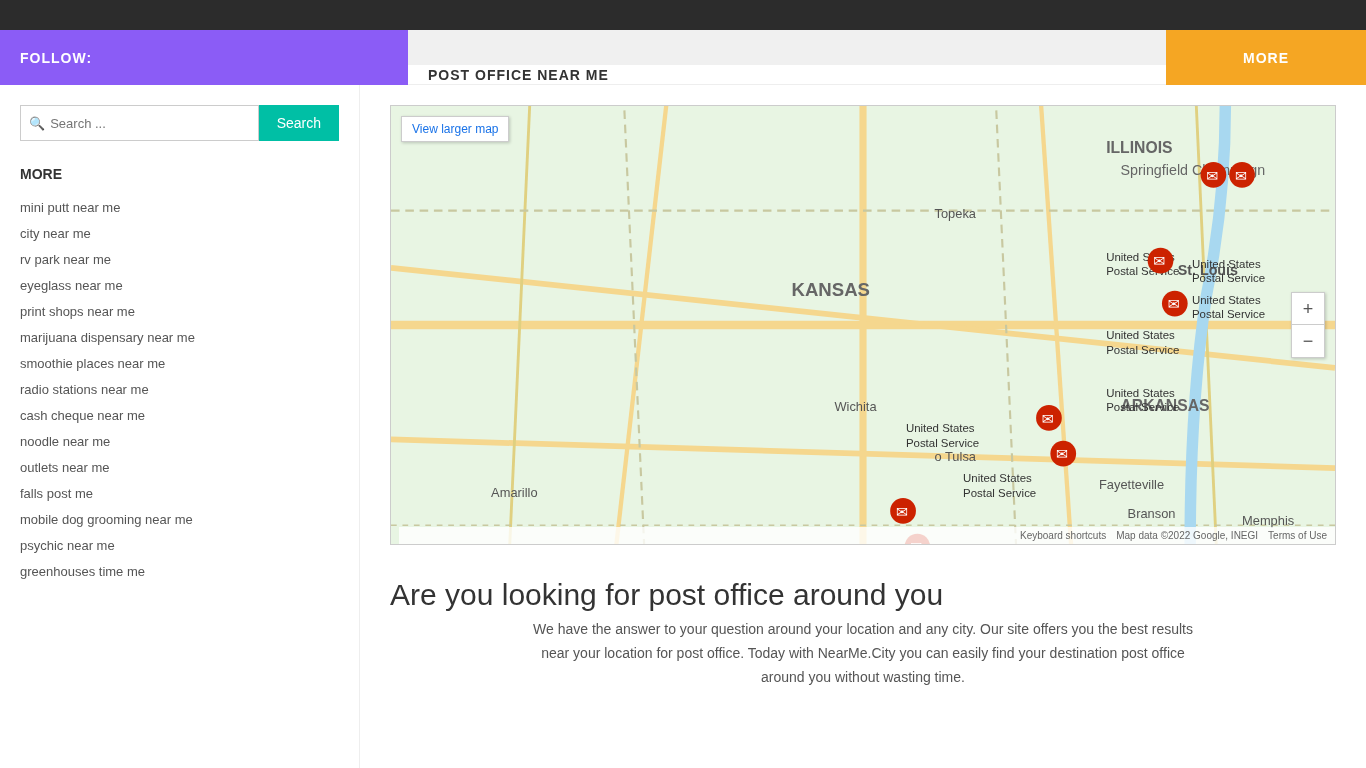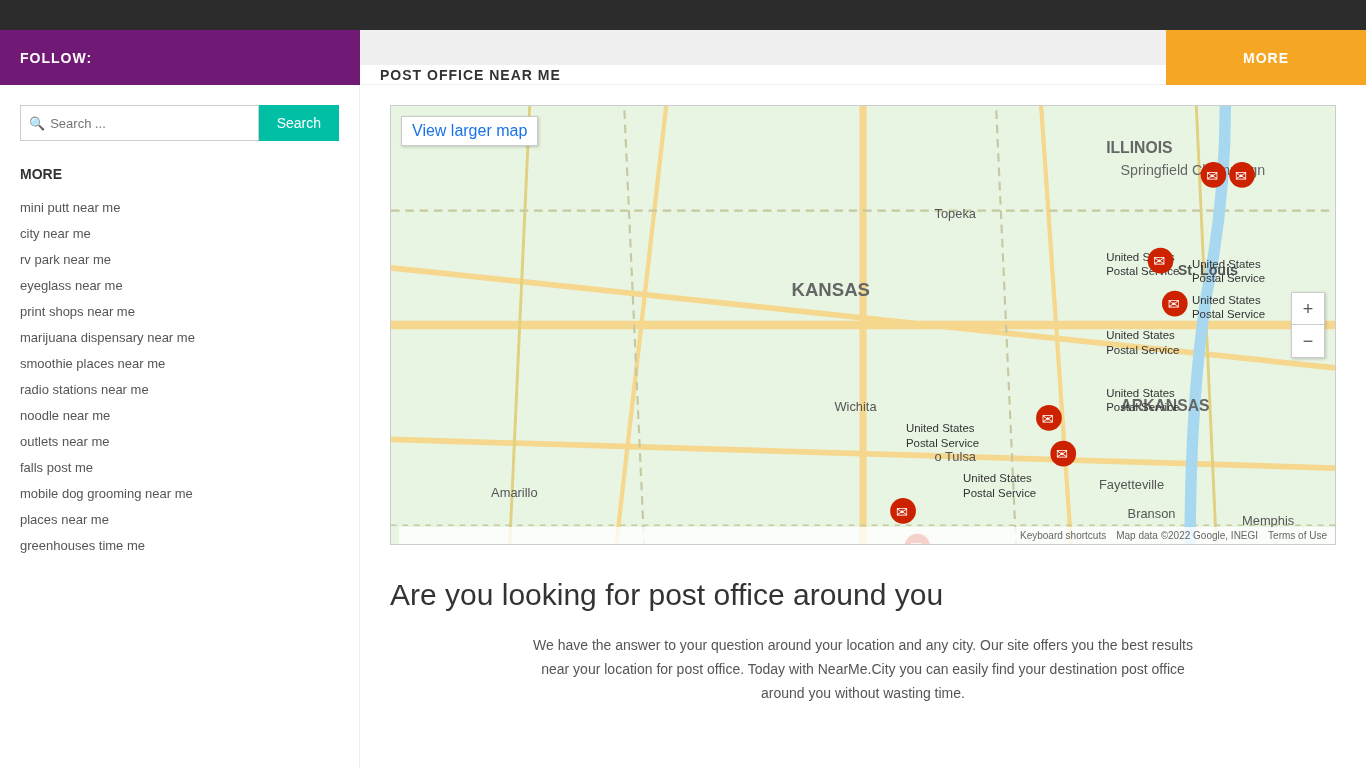--- a/index.html
+++ b/index.html
@@ -12,22 +12,22 @@
       width: 100%;
     }
 
     
     .header-row {
       display: flex;
       width: 100%;
       height: 55px;
     }
     .header-follow {
-      background: #701a75;
-      width: 360px;
+      background: #8b5cf6;
+      width: 408px;
       flex-shrink: 0;
       display: flex;
       align-items: center;
       padding: 16px 20px;
     }
     .header-follow span {
       color: white;
       font-weight: bold;
       font-size: 14px;
       letter-spacing: 1px;
@@ -158,21 +158,21 @@
       height: 100%;
     }
 
     .map-view-larger {
       position: absolute;
       top: 10px;
       left: 10px;
       background: white;
       border: 1px solid #ccc;
       padding: 5px 10px;
-      font-size: 16px;
+      font-size: 12px;
       color: #1a73e8;
       cursor: pointer;
       z-index: 10;
       box-shadow: 1px 1px 3px rgba(0,0,0,0.2);
     }
 
     .map-zoom-controls {
       position: absolute;
       right: 10px;
       top: 50%;
@@ -212,21 +212,21 @@
       padding: 3px 8px;
       display: flex;
       justify-content: flex-end;
       gap: 10px;
     }
 
     .content-heading {
       font-size: 30px;
       font-weight: 400;
       color: #333;
-      margin-bottom: 20px;
+      margin-bottom: 4px;
       line-height: 1.3;
     }
 
     .content-text {
       font-size: 14px;
       color: #555;
       line-height: 1.7;
       text-align: center;
       max-width: 680px;
       margin: 0 auto;
@@ -265,25 +265,26 @@
 
     <ul class="sidebar-links" id="sidebar-links">
         <li><a href="#">mini putt near me</a></li>
         <li><a href="#">city near me</a></li>
         <li><a href="#">rv park near me</a></li>
         <li><a href="#">eyeglass near me</a></li>
         <li><a href="#">print shops near me</a></li>
         <li><a href="#">marijuana dispensary near me</a></li>
         <li><a href="#">smoothie places near me</a></li>
         <li><a href="#">radio stations near me</a></li>
+        <li><a href="#">cash cheque near me</a></li>
         <li><a href="#">noodle near me</a></li>
         <li><a href="#">outlets near me</a></li>
         <li><a href="#">falls post me</a></li>
         <li><a href="#">mobile dog grooming near me</a></li>
-        <li><a href="#">places near me</a></li>
+        <li><a href="#">psychic near me</a></li>
         <li><a href="#">greenhouses time me</a></li>
       </ul>
 
   </div>
 
   <div class="content">
 
     <div class="map-container">
       
       <svg class="map-svg" viewBox="0 0 660 440" preserveAspectRatio="xMidYMid slice" xmlns="http://www.w3.org/2000/svg">

